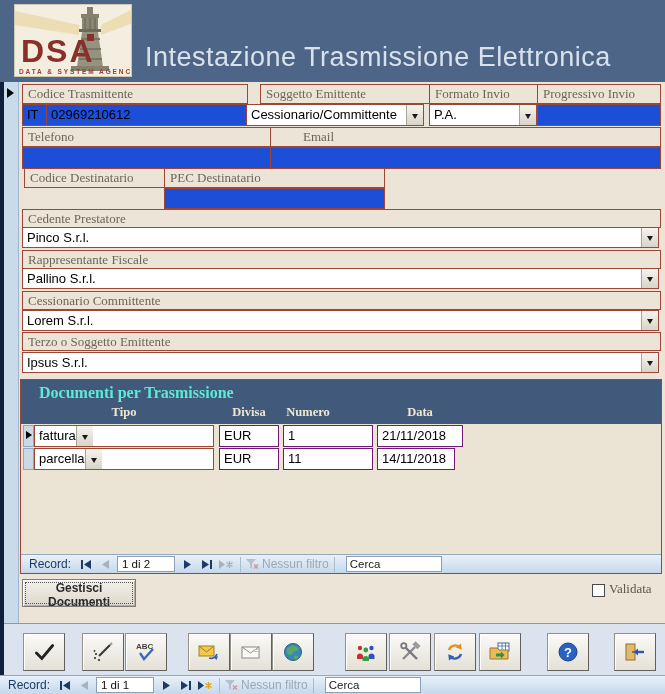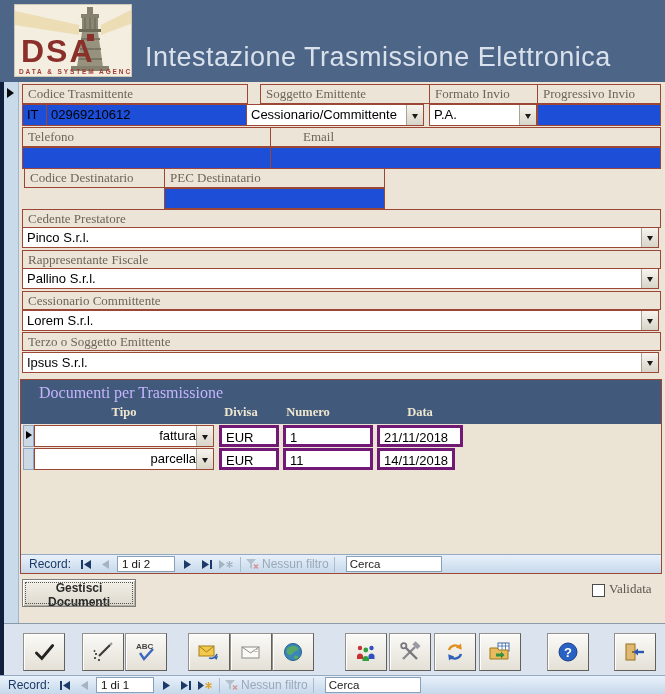--- a/index.html
+++ b/index.html
@@ -29,31 +29,31 @@
        font-size:13px;box-sizing:border-box;display:flex;align-items:stretch;justify-content:space-between;overflow:hidden;}
   .combo .ctext{line-height:20px;padding-left:4px;white-space:nowrap;}
   .dd-btn{width:16px;flex:0 0 16px;background:linear-gradient(#f7f4ef,#d8d4c8);border-left:1px solid #a8a49a;
        display:flex;align-items:center;justify-content:center;cursor:default;}
   .dd-tri{width:0;height:0;border:3.5px solid transparent;border-top:5px solid #1a1a1a;margin-top:5px;}
 
   
   .subform{position:absolute;left:20px;top:379px;width:642px;height:195px;border:1px solid #9c4636;
            background:#ebe3d4;box-sizing:border-box;}
   .sf-head{position:absolute;left:0;top:0;width:100%;height:44px;background:#41597b;}
-  .sf-title{position:absolute;left:18px;top:4px;font-family:"Liberation Serif",serif;font-weight:normal;
-            font-size:16px;color:#c4b5fd;}
+  .sf-title{position:absolute;left:18px;top:4px;font-family:"Liberation Serif",serif;font-weight:bold;
+            font-size:16px;color:#5eead4;}
   .sf-col{position:absolute;top:25px;font-family:"Liberation Serif",serif;font-weight:bold;font-size:12.5px;
           color:#f0e7cf;text-align:center;}
   .sf-selcell{position:absolute;width:11px;height:22px;background:#ccd8e4;border:1px solid #8ea6c0;box-sizing:border-box;}
   .sf-selcell .tri{position:absolute;left:2px;top:5px;width:0;height:0;
           border-left:6px solid #000;border-top:4px solid transparent;border-bottom:4px solid transparent;}
-  .cell{position:absolute;height:22px;border:3px solid #701a75;background:#fff;color:#000;font-size:13px;
+  .cell{position:absolute;height:22px;border:1px solid #701a75;background:#fff;color:#000;font-size:13px;
         line-height:20px;padding-left:4px;box-sizing:border-box;white-space:nowrap;overflow:hidden;}
   .cellcombo{position:absolute;height:22px;border:1px solid #9c4636;background:#fff;color:#000;font-size:13px;
-        box-sizing:border-box;display:flex;justify-content:flex-end;overflow:hidden;}
+        box-sizing:border-box;display:flex;justify-content:flex-start;overflow:hidden;}
   .cellcombo .ctext{line-height:20px;padding-left:4px;}
 
   
   .navbar{display:flex;align-items:center;background:linear-gradient(#e8f1fb,#c6d8ea);
           border-top:1px solid #94aac0;font-size:12px;color:#1c3a68;box-sizing:border-box;}
   .sf-nav{position:absolute;left:0;bottom:0;width:100%;height:19px;}
   .main-nav{position:absolute;left:0;top:675px;width:665px;height:19px;}
   .nav-label{margin-left:8px;margin-right:5px;white-space:nowrap;}
   .nav-btn{width:17px;height:15px;border:none;background:transparent;padding:0;margin:0 1px;
            display:flex;align-items:center;justify-content:center;color:#1c3a68;cursor:default;}
@@ -178,21 +178,21 @@
     <span class="ctext">Ipsus S.r.l.</span>
     <span class="dd-btn">
         <span class="dd-tri"></span>
       </span>
   </div>
 
   <div class="subform">
     <div class="sf-head">
       <div class="sf-title">Documenti per Trasmissione</div>
       <div class="sf-col" style="left:13px;width:180px;">Tipo</div>
-      <div class="sf-col" style="left:190px;width:60px;">Divisa</div>
+      <div class="sf-col" style="left:198px;width:60px;">Divisa</div>
       <div class="sf-col" style="left:242px;width:90px;">Numero</div>
       <div class="sf-col" style="left:356px;width:86px;">Data</div>
     </div>
 
     <div class="sf-selcell" style="left:2px;top:45px;">
         <div class="tri"></div>
       </div>
     <div class="cellcombo" style="left:13px;top:45px;width:180px;">
       <span class="ctext">fattura</span>
       <span class="dd-btn">

